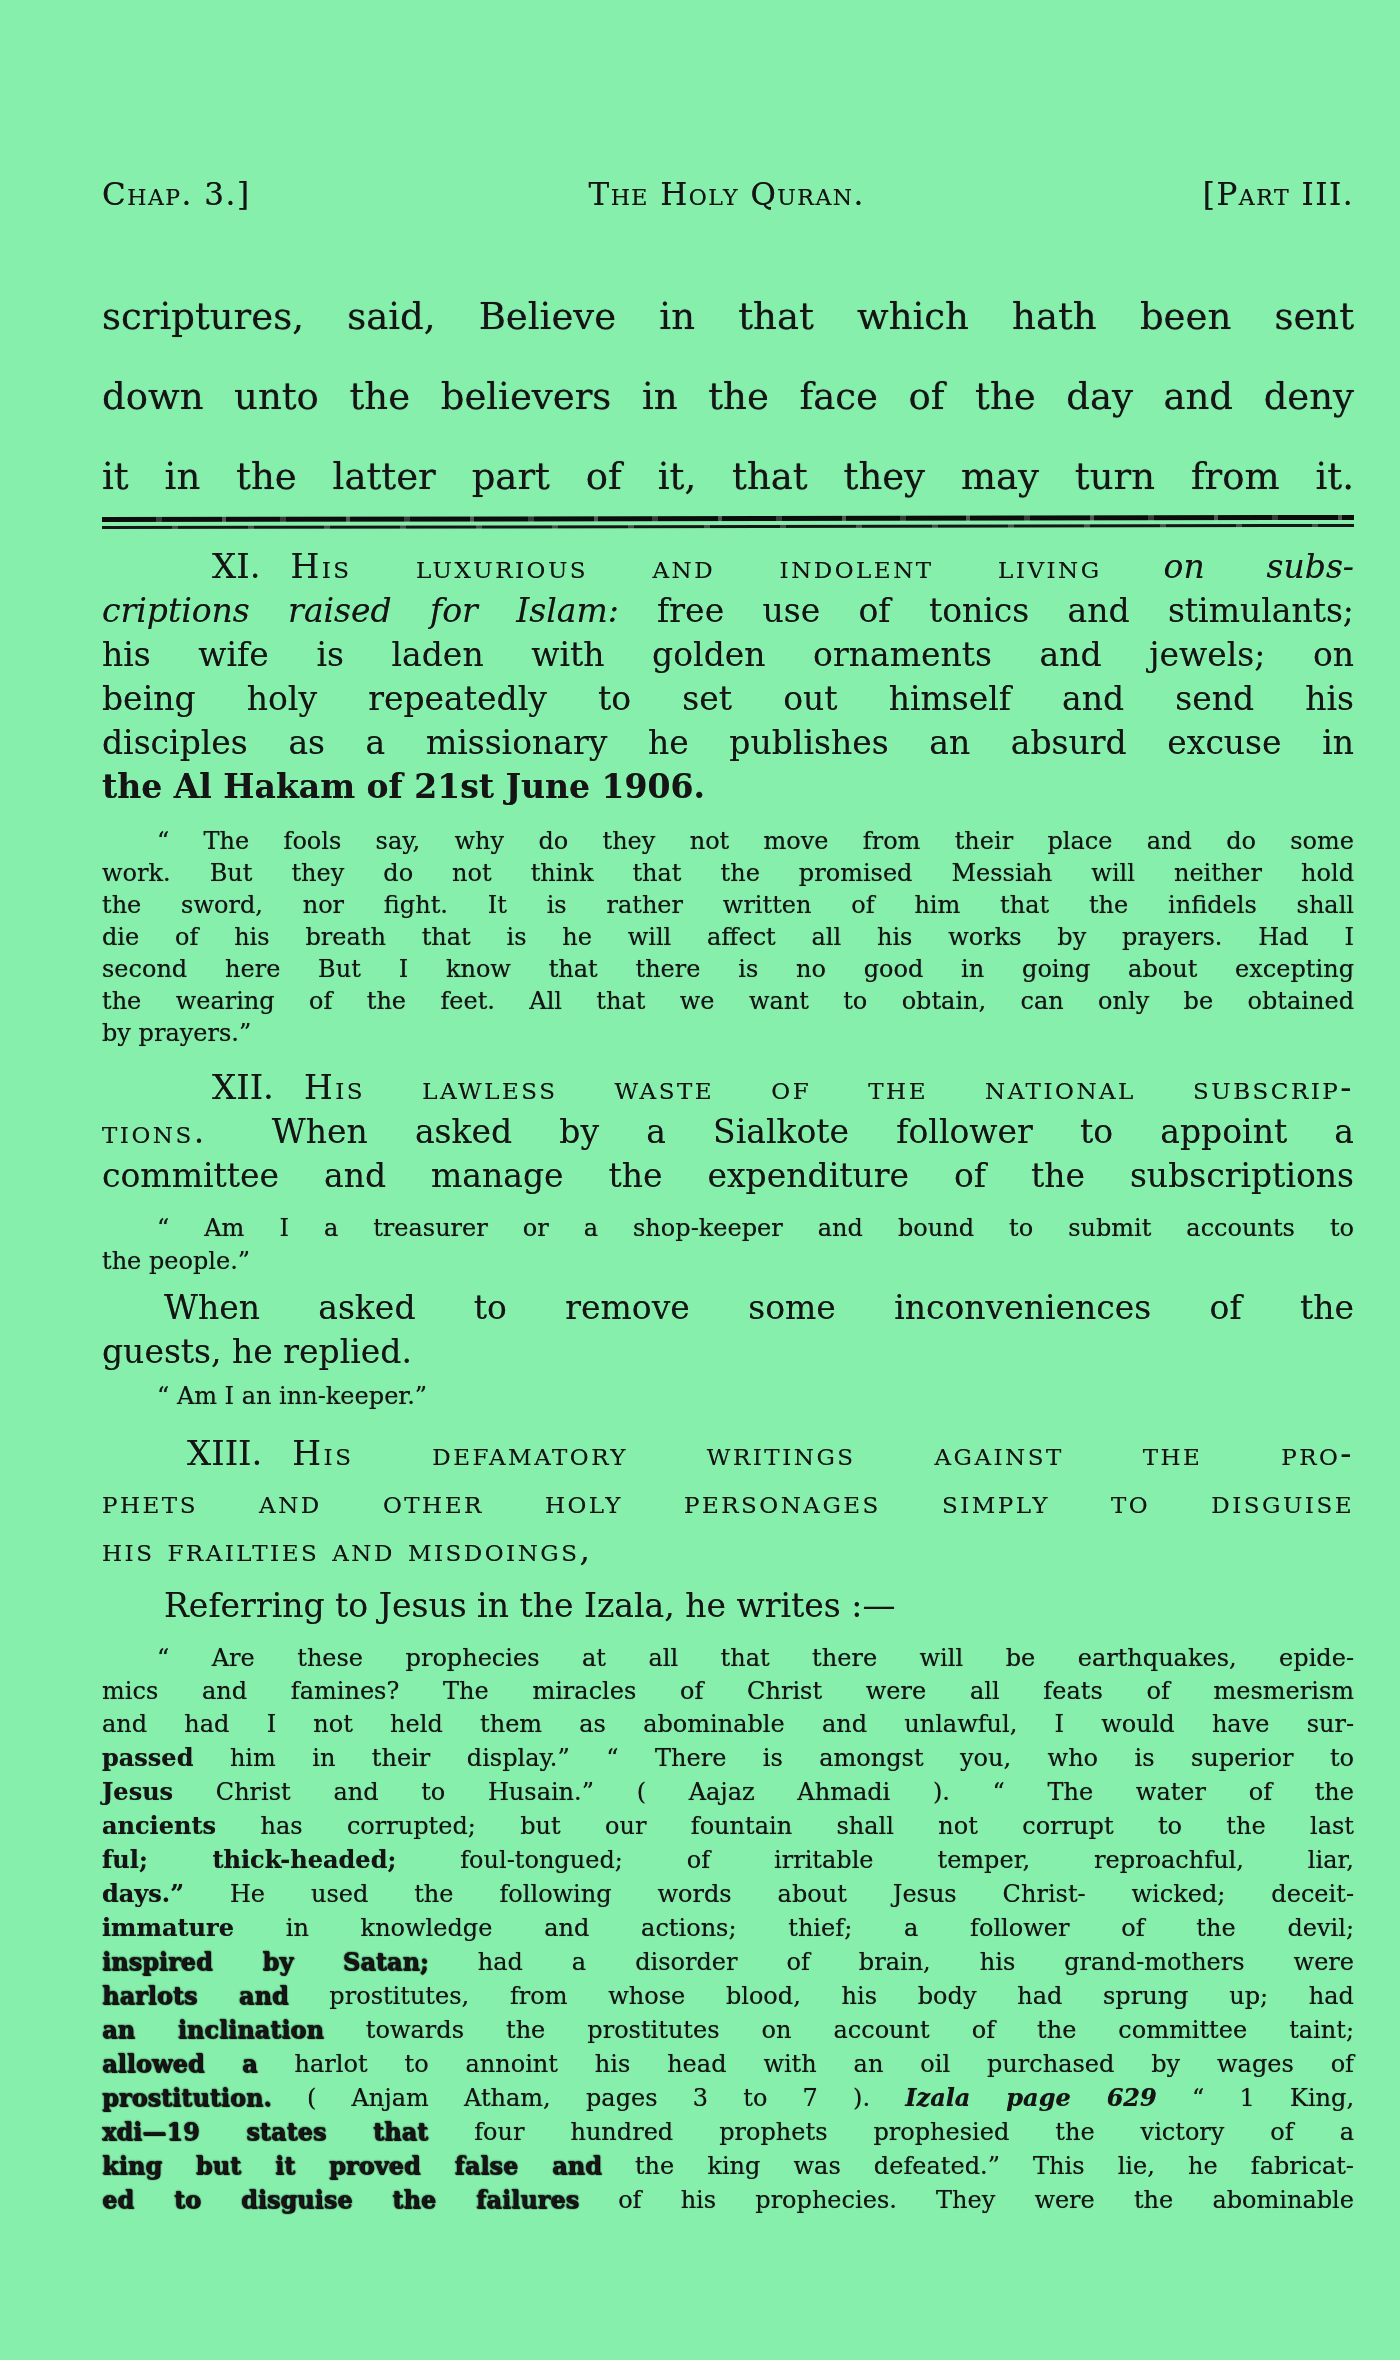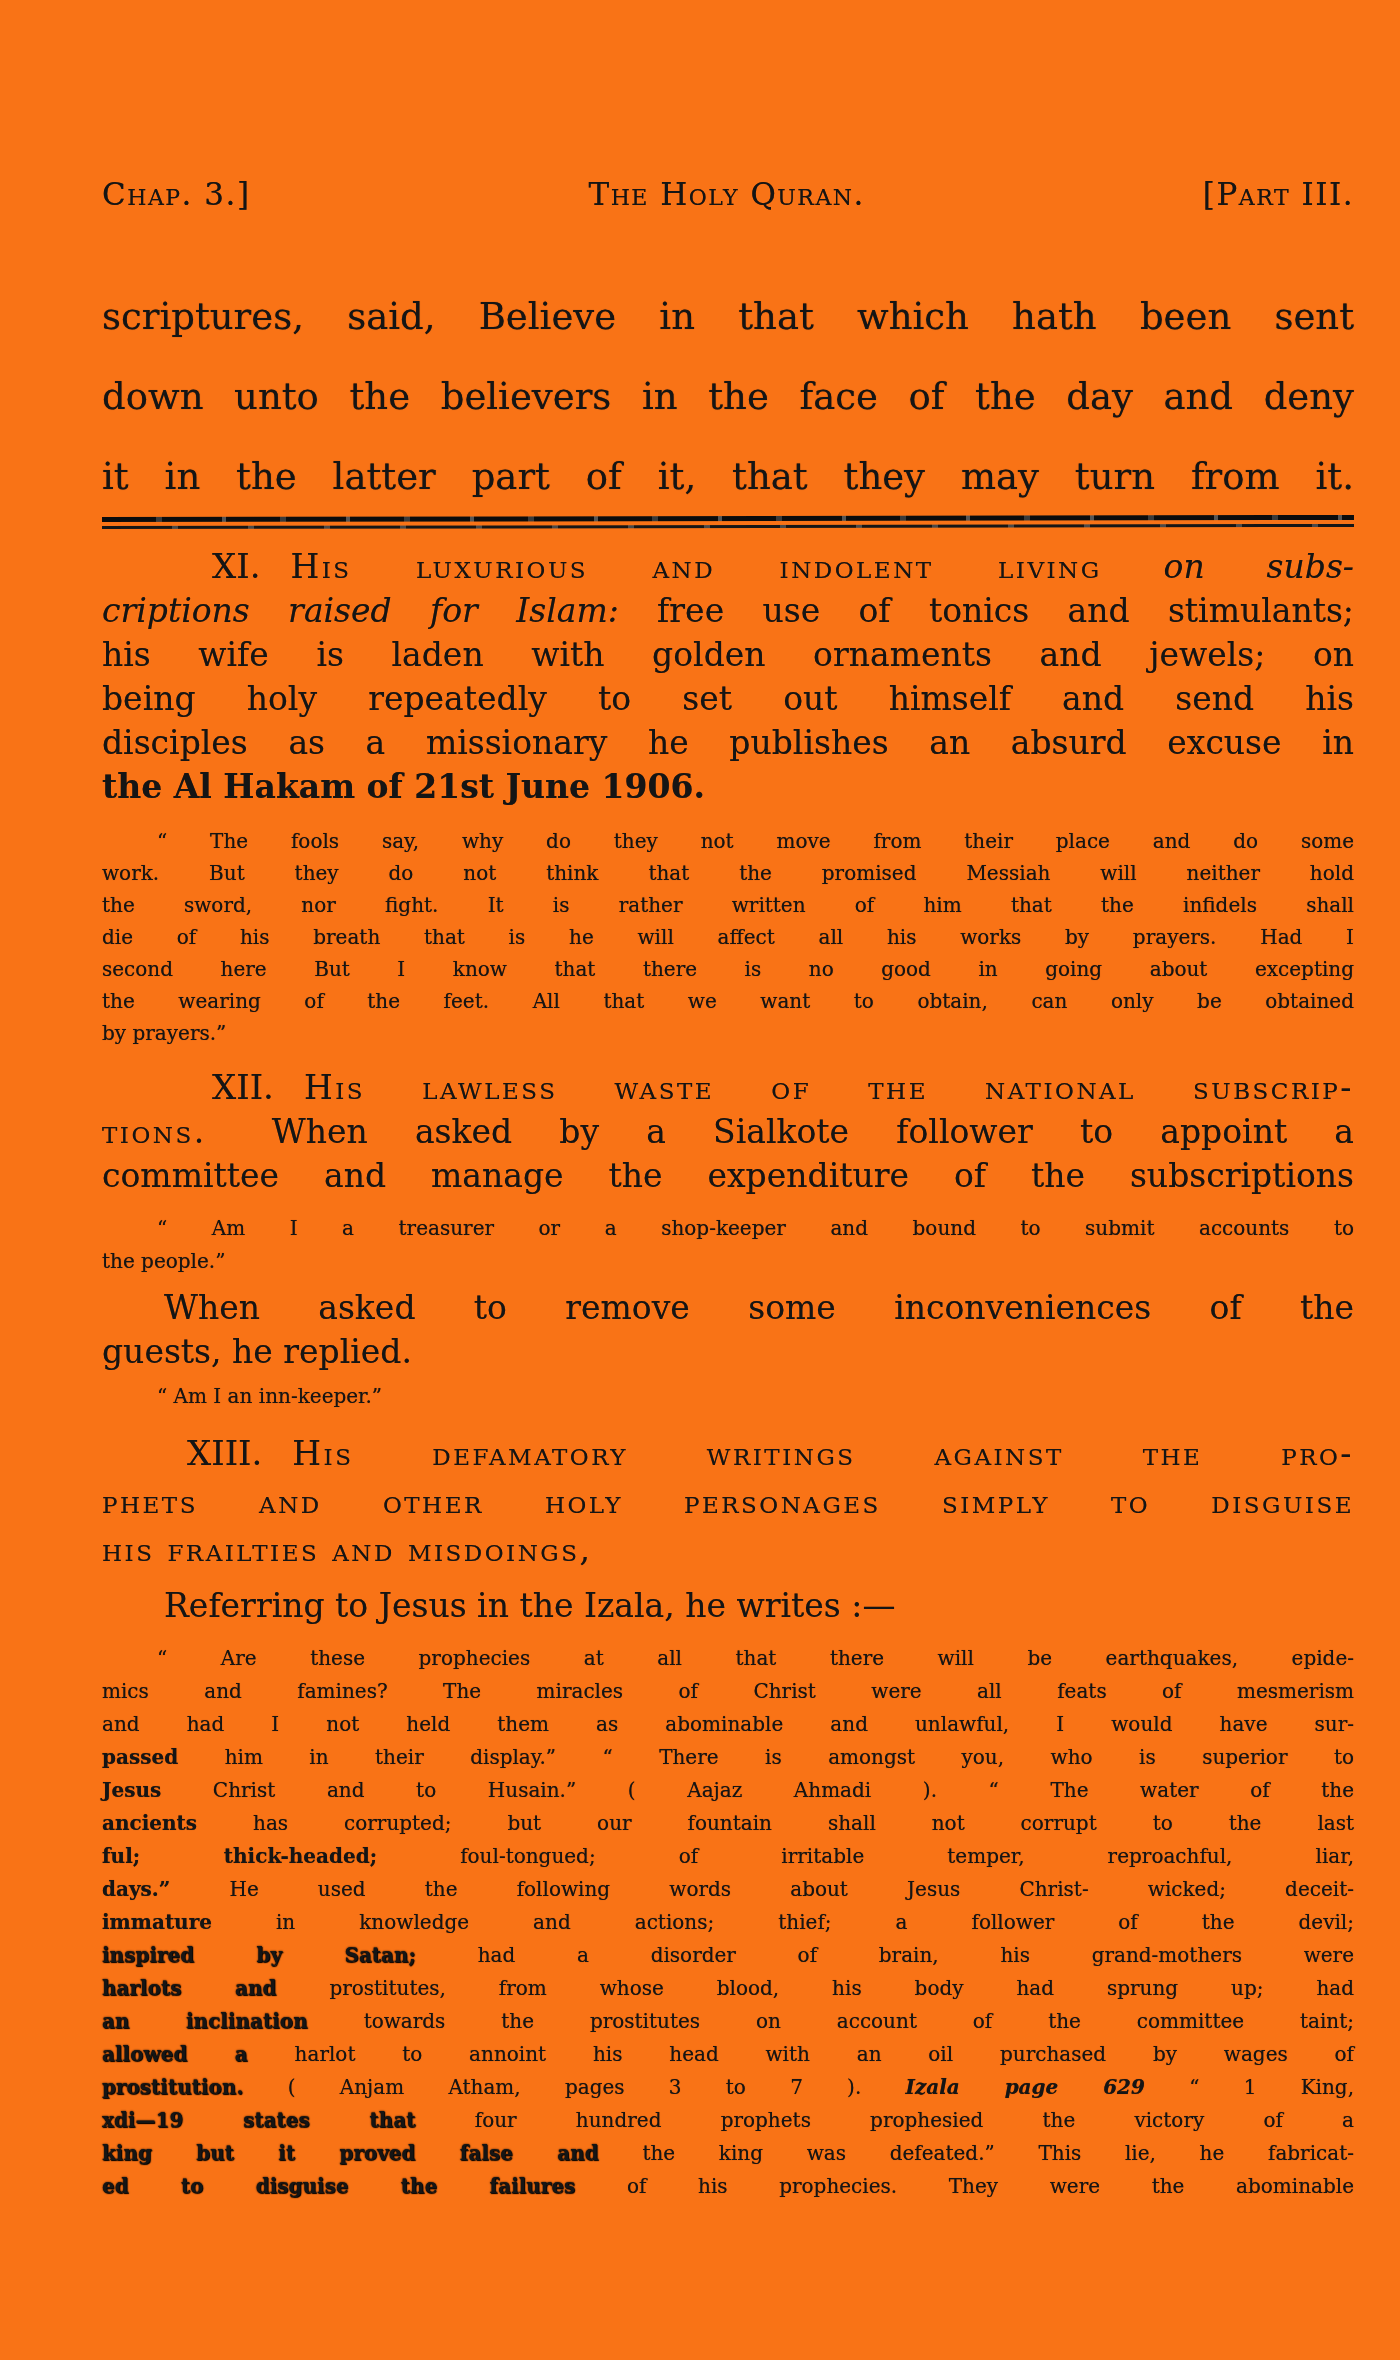--- a/index.html
+++ b/index.html
@@ -1,19 +1,19 @@
 <!DOCTYPE html>
 <html><head>
 <meta charset="utf-8">
 <style>
   html,body{margin:0;padding:0;background:#ffffff;}
   .page{
     position:relative;
     width:1400px;height:2360px;
-    background:#f97316;
+    background:#86efac;
     box-sizing:border-box;
     padding:176px 46px 0 102px;
     font-family:"DejaVu Serif","Liberation Serif",serif;
     color:#151515;
     overflow:hidden;
   }
   
   .hdr{display:flex;align-items:baseline;font-size:31px;line-height:36px;
        font-variant:small-caps;letter-spacing:1.5px;
        text-shadow:0 0 .5px rgba(0,0,0,.55);}
@@ -44,21 +44,21 @@
   
   .sect{margin-top:16px;}
   .body{font-size:33px;line-height:44px;text-shadow:0 0 .5px rgba(0,0,0,.45);}
   .num{font-size:34px;margin-right:30px;}
   .sc{font-variant:small-caps;letter-spacing:2.5px;}
   .gapr{margin-right:18px;}
   .it{font-style:italic;}
 
   
   .quote{margin-top:16px;}
-  .q{font-size:20px;line-height:33px;text-shadow:0 0 .7px rgba(0,0,0,.6);}
+  .q{font-size:24px;line-height:33px;text-shadow:0 0 .7px rgba(0,0,0,.6);}
   .quote1 .q{line-height:32px;}
 
   .sec13 .body{line-height:48px;}
 
   
   .smA{font-weight:bold;}
   .smB{font-weight:bold;text-shadow:0 0 1.8px #000,.7px .7px 1px #000;}
 </style>
 </head>
 <body>

